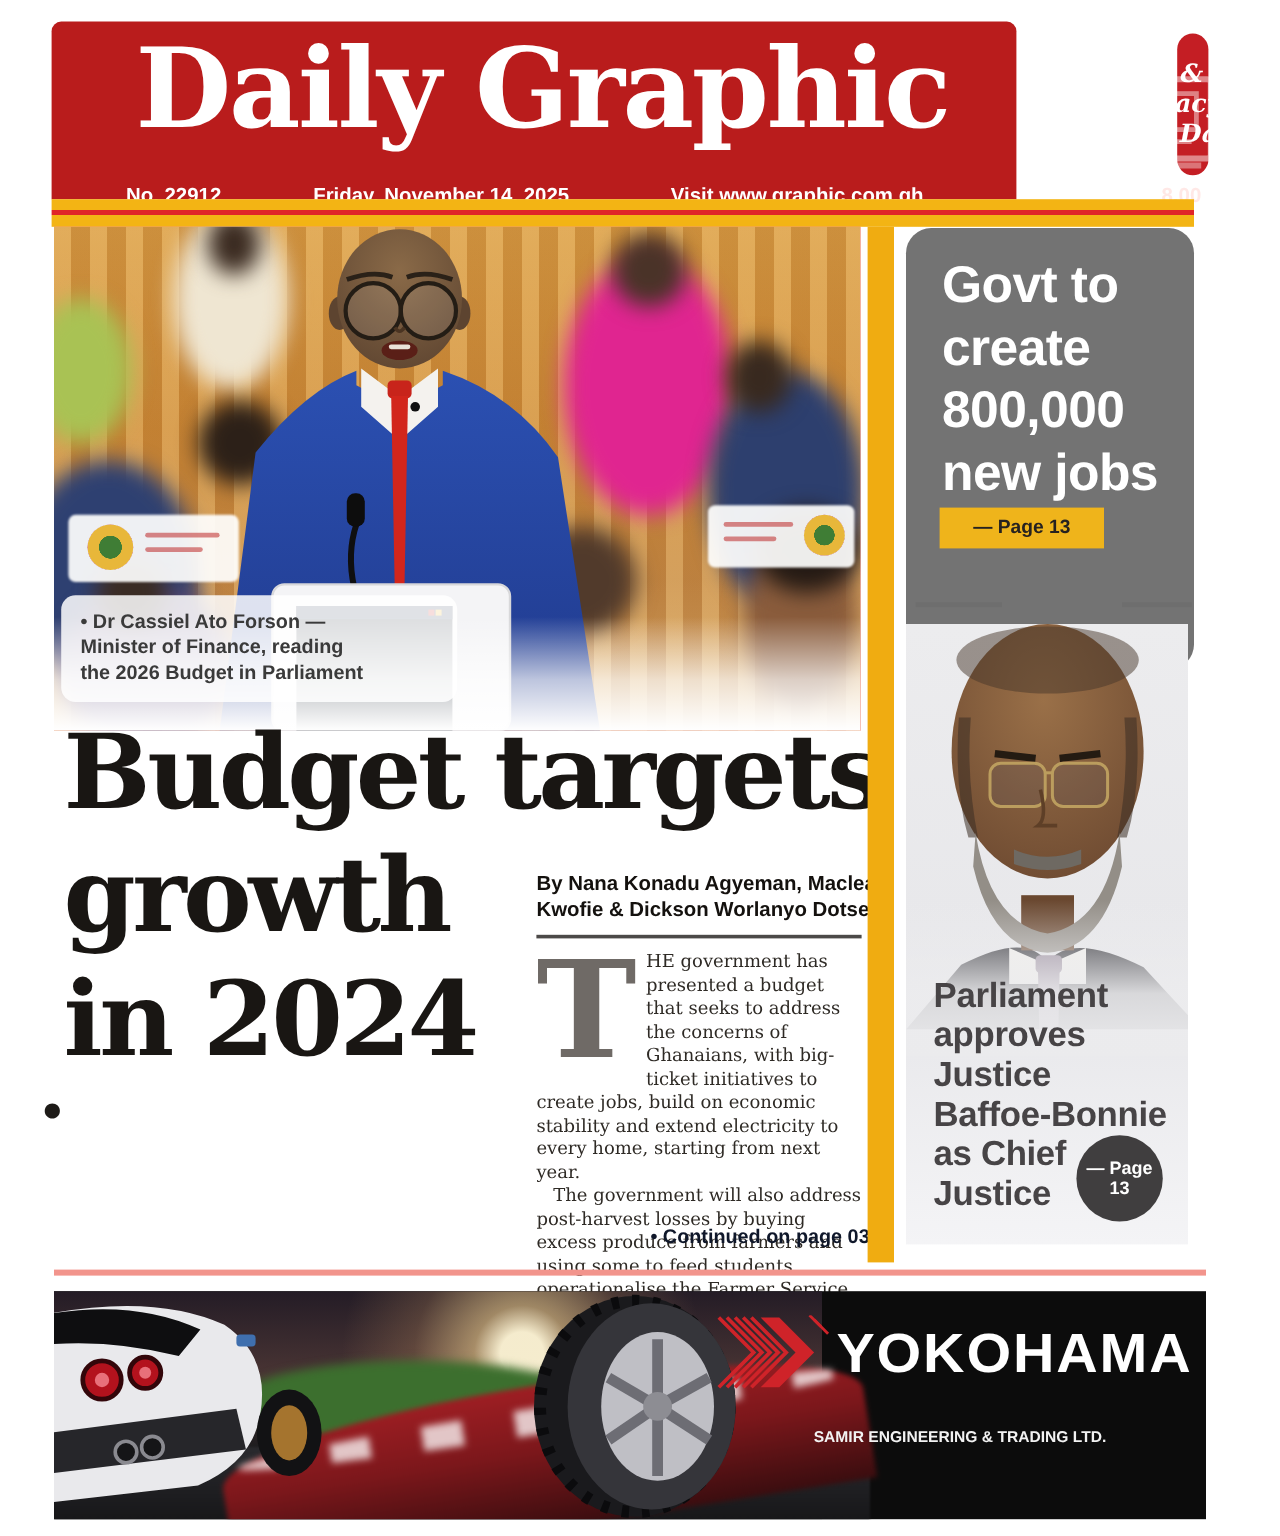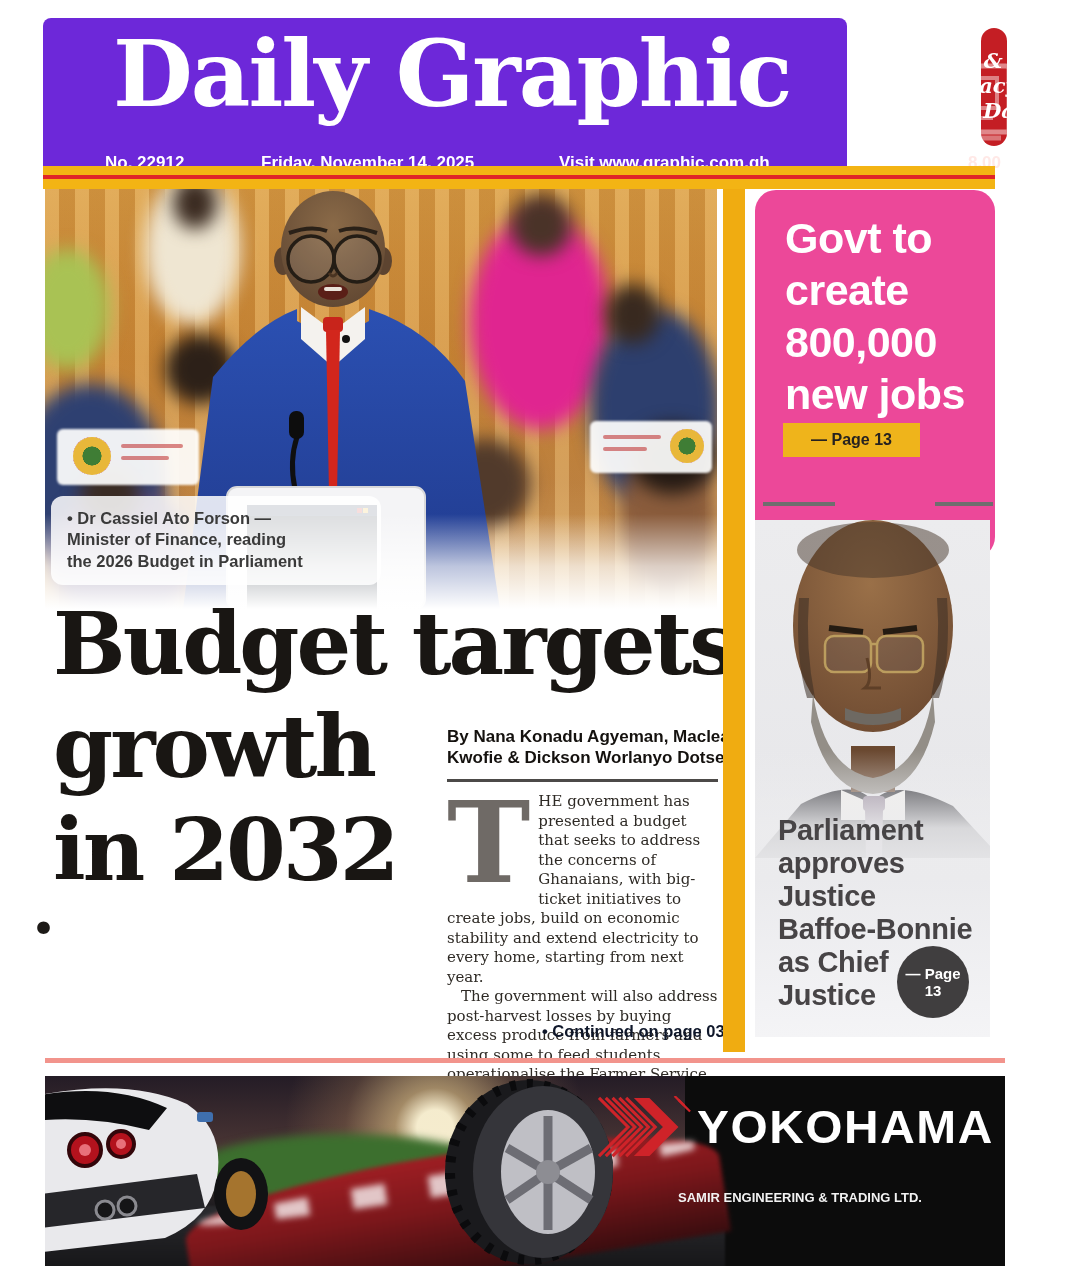--- a/index.html
+++ b/index.html
@@ -6,21 +6,21 @@
   html,body { background:#ffffff; }
   .page {
     position:relative; width:1067px; height:1280px; background:#ffffff;
     font-family:"Liberation Sans", sans-serif; overflow:hidden;
   }
   .abs { position:absolute; }
 
   
   .masthead {
     left:43px; top:18px; width:804px; height:148px;
-    background:#6d28d9; border-radius:8px 8px 0 0;
+    background:#b91c1c; border-radius:8px 8px 0 0;
   }
   .masthead-tab {
     left:981px; top:28px; width:26px; height:118px;
     background:#c41e24; border-radius:13px;
   }
   .mast-title {
     left:70px; top:8px; width:760px;
     font-family:"DejaVu Serif", serif; font-weight:bold;
     font-size:92px; color:#ffffff; letter-spacing:-2px; line-height:1.05;
     white-space:pre;
@@ -90,21 +90,21 @@
   }
   .article p + p { text-indent:14px; margin-top:0; }
   .dropcap {
     float:left; font-family:"DejaVu Serif", serif; font-weight:bold;
     font-size:112px; line-height:94px; color:#6f6a66; margin:4px 8px 0 0;
   }
   .continued { left:520px; top:1022px; font-size:16.5px; font-weight:bold; color:#0f172a;margin-left:22px; }
 
   
   .vstrip { left:723px; top:189px; width:22px; height:863px; background:#f0ac11; }
-  .jobs-box { left:755px; top:190px; width:240px; height:368px; background:#ec4899;border-radius:21px; }
+  .jobs-box { left:755px; top:190px; width:240px; height:368px; background:#737373;border-radius:21px; }
   .jobs-head {
     position:absolute; left:30px; top:22px; font-size:43px; font-weight:bold;
     color:#ffffff; line-height:52px; letter-spacing:-0.5px; white-space:pre;
   }
   .jobs-badge {
     position:absolute; left:28px; top:233px; width:137px; height:34px; background:#efb41b;
     color:#262220; font-size:16px; font-weight:bold; text-align:center; line-height:34px;
   }
   .rule-seg { top:502px; height:4px; background:#6e6e6e; }
   .rule-l { left:763px; width:72px; }
@@ -251,21 +251,21 @@
       <rect x="318" y="319" width="5" height="5" fill="#efb41b"></rect>
     </svg>
     <div class="photo-fade"></div>
     <div class="caption">• Dr Cassiel Ato Forson —
 Minister of Finance, reading
 the 2026 Budget in Parliament</div>
   </div>
 
   <div class="abs headline">Budget targets
 growth
-in 2032</div>
+in 2024</div>
   <div class="abs subpoint">
     <span class="sub-bullet">•</span>
   </div>
   <div class="abs byline">By Nana Konadu Agyeman, Maclean
 Kwofie &amp; Dickson Worlanyo Dotse</div>
   <div class="abs byline-rule"></div>
   <div class="abs article">
     <p><span class="dropcap">T</span><span>HE government has presented a budget that seeks to address the concerns of Ghanaians, with big-ticket initiatives to create jobs, build on economic stability and extend electricity to every home, starting from next year.</span></p>
     <p>The government will also address post-harvest losses by buying excess produce from farmers and using some to feed students, operationalise the Farmer Service Centres with machinery and build a new power plant, owned solely by the state, to make use of gas from the Offshore Cape Three Points (OCTP) oilfield to produce 1,200 megawatts (MW) of electricity.</p>
     <p>The Minister of Finance, Dr Cassiel Ato Forson, announced the</p>

